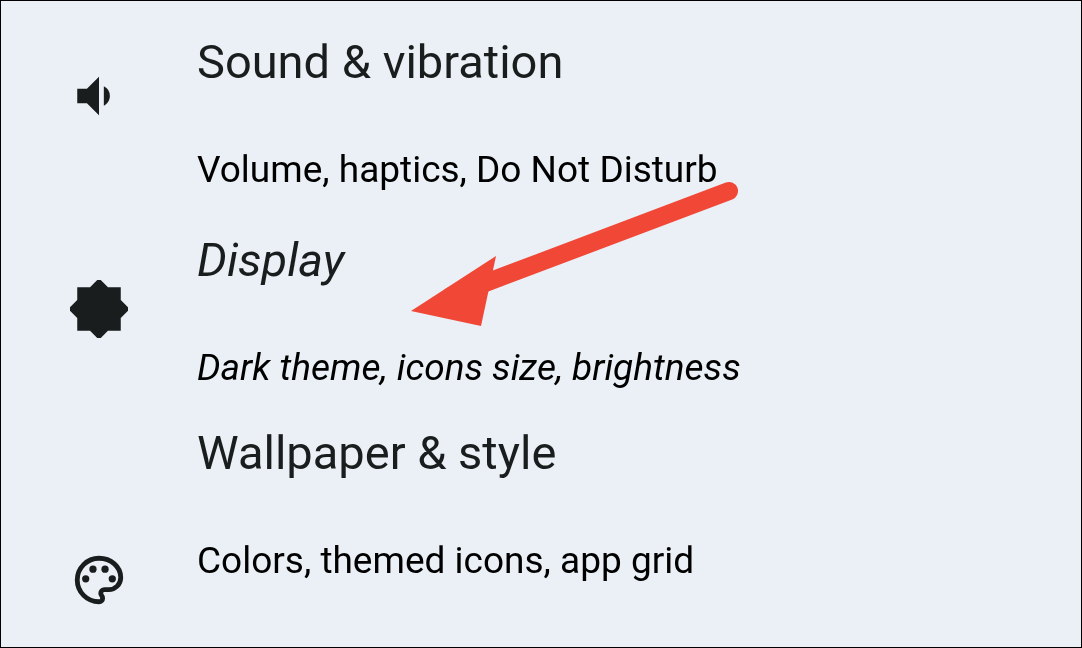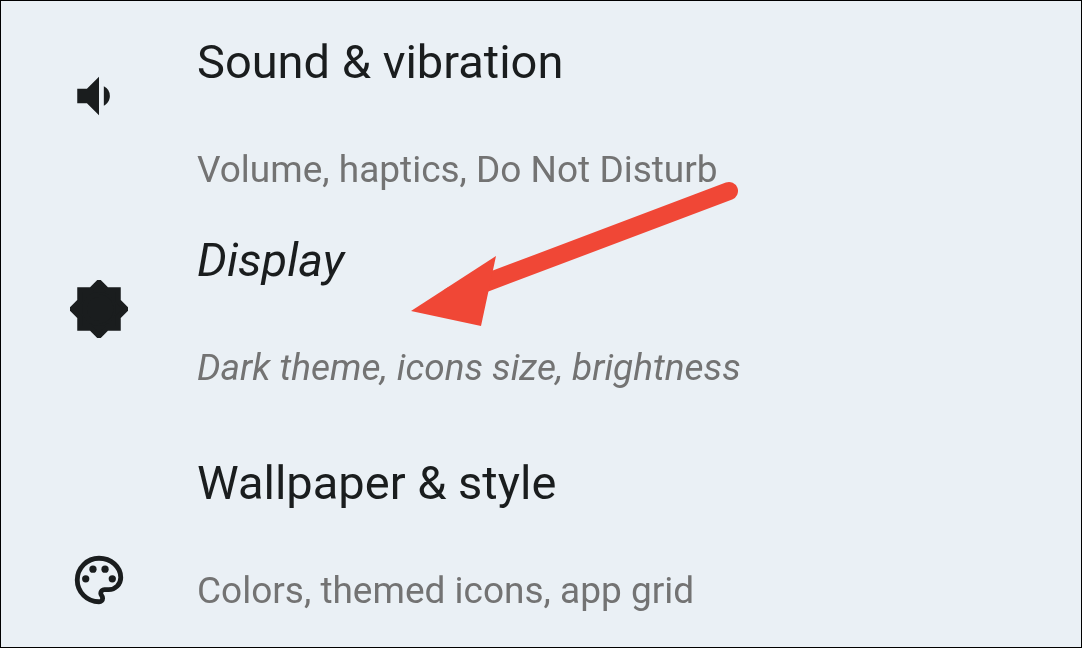--- a/index.html
+++ b/index.html
@@ -38,39 +38,39 @@
     }
     .item-title {
       font-size: 47px;
       color: #1a1d1e;
       font-weight: 400;
       line-height: 1.2;
       letter-spacing: 0px;
     }
     .item-subtitle {
       font-size: 37px;
-      color: #737373;
+      color: #000000;
       font-weight: 400;
       margin-top: 24px;
       line-height: 1.2;
       letter-spacing: 0px;
     }
     .item-0 {
       height: 196px;
       padding-top: 28px;
     }
     .item-0 .icon-wrapper { align-self: flex-start; padding-top: 38px; }
     .item-1 {
       height: 228px;
       align-items: center;
       font-style: italic;
     }
     .item-2 {
       height: 220px;
-      align-items: center;
+      align-items: flex-start;
       padding-bottom: 2px;
     }
     .item-2 .icon-wrapper { align-self: flex-end; padding-bottom: 30px; }
     .annotation-arrow {
       position: absolute;
       top: 180px;
       left: 400px;
       width: 350px;
       height: 180px;
       pointer-events: none;

